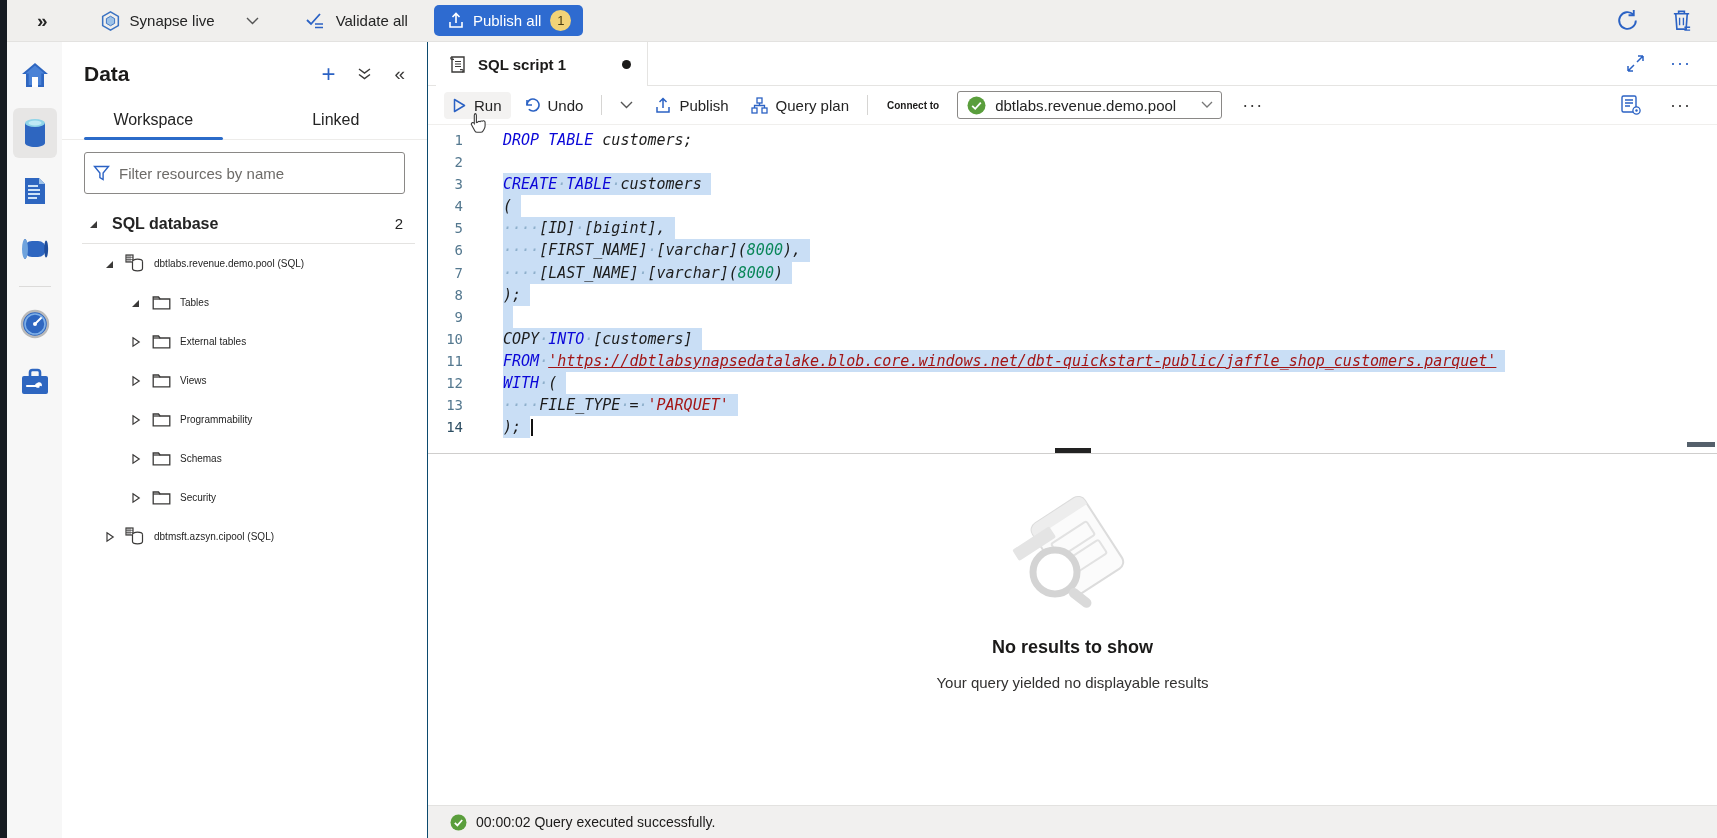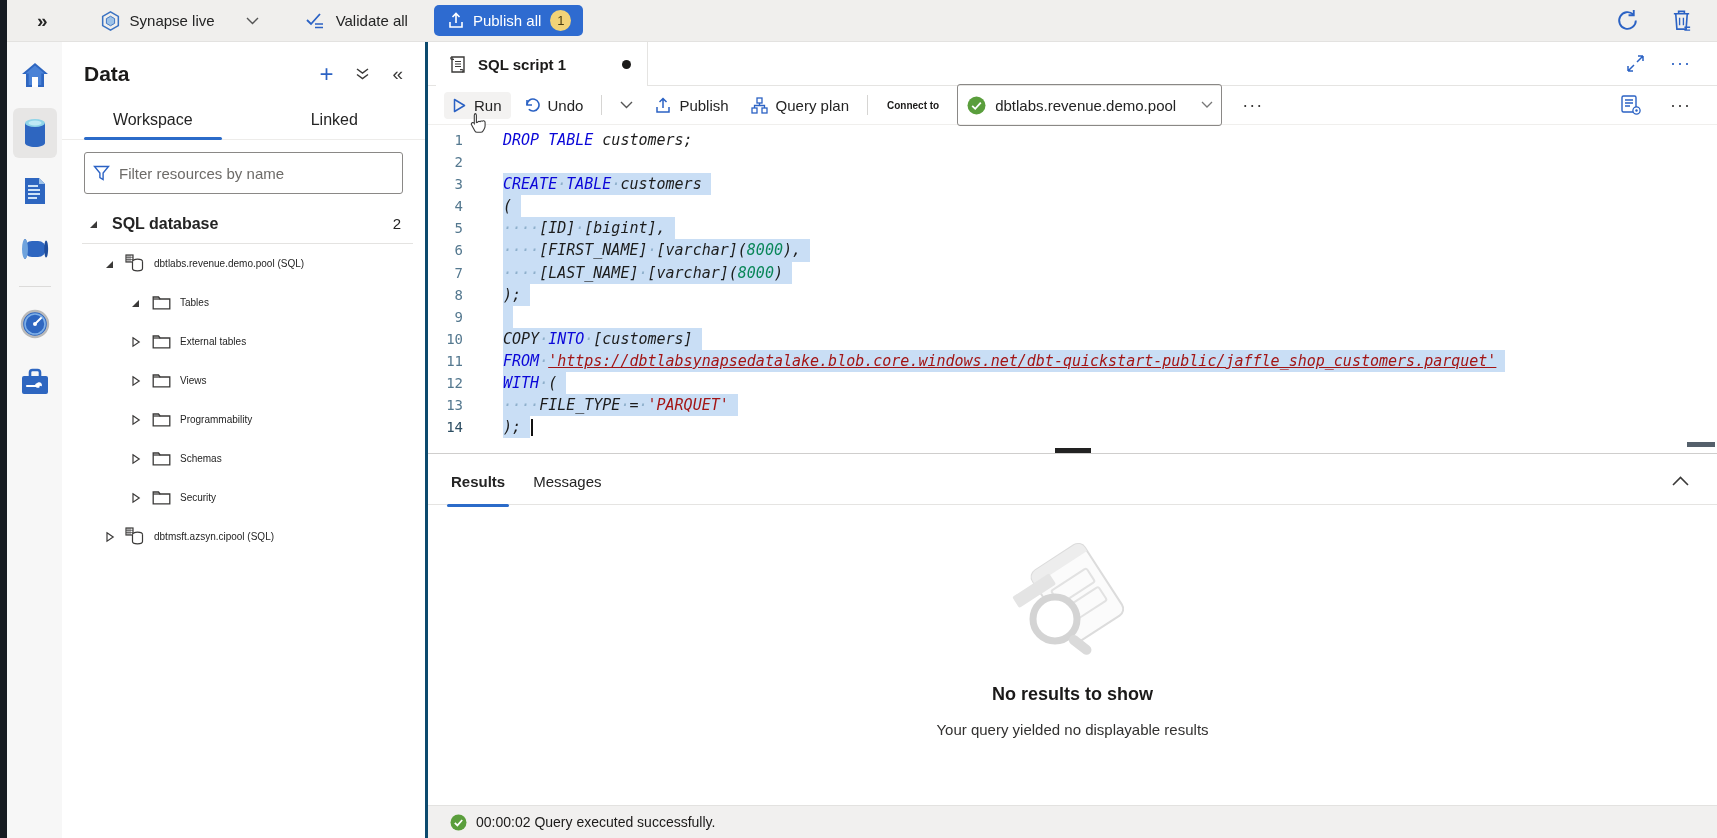--- a/index.html
+++ b/index.html
@@ -30,21 +30,21 @@
   .app { position:absolute; left:7px; top:42px; right:0; bottom:0; display:flex; }
 
   
   .rail { width:55px; background:#f7f7f7; display:flex; flex-direction:column; align-items:center; padding-top:8px; }
   .rail-item { width:44px; height:50px; display:flex; align-items:center; justify-content:center;
     border-radius:6px; margin-bottom:8px; cursor:pointer; }
   .rail-item.active { background:#e7e6e5; }
   .rail-sep { width:32px; height:1px; background:#dcdbda; margin:4px 0 12px 0; }
 
   
-  .datapanel { width:366px; background:#fff; border-right:3px solid #0c4a6e; display:flex; flex-direction:column; }
+  .datapanel { width:366px; background:#fff; border-right:1px solid #0c4a6e; display:flex; flex-direction:column; }
   .dp-header { display:flex; align-items:center; padding:20px 22px 6px 22px; }
   .dp-title { font-size:21px; font-weight:700; color:#1b1a19; }
   .dp-actions { margin-left:auto; display:flex; align-items:center; gap:22px; }
   .dp-plus { color:#2b62c4; font-size:24px; font-weight:400; line-height:18px; cursor:pointer; }
   .dp-glyph { color:#3b3a39; font-size:19px; cursor:pointer; }
   .dp-tabs { display:flex; margin-top:10px; }
   .dp-tab { flex:1; text-align:center; font-size:16px; color:#242424; padding:9px 0 11px 0; cursor:pointer; position:relative; }
   .dp-tab.active { font-weight:400; }
   .dp-tab.active::after { content:""; position:absolute; left:22px; right:22px; bottom:0; height:3px; background:#2b6bc9; border-radius:2px; }
   .dp-tabs-rule { height:1px; background:#edecea; margin-top:-1px; }
@@ -71,21 +71,21 @@
   .dirty-dot { width:9px; height:9px; border-radius:50%; background:#1b1a19; margin-left:auto; }
   .tabbar-right { margin-left:auto; display:flex; align-items:center; gap:26px; padding-right:26px; }
   .more-glyph { font-size:18px; color:#2b62c4; letter-spacing:1px; cursor:pointer; }
 
   .cmdbar { height:39px; display:flex; align-items:center; border-bottom:1px solid #f0efed; padding-left:16px; gap:4px; position:relative; }
   .cmd { display:flex; align-items:center; gap:8px; padding:5px 9px; border-radius:4px; font-size:15px; color:#242424; cursor:pointer; }
   .cmd.hovered { background:#f3f2f1; }
   .cmd-sep { width:1px; height:20px; background:#d6d5d3; margin:0 5px; }
   .connect-lbl { font-size:10px; font-weight:700; color:#1b1a19; margin:0 14px 0 10px; }
   .pool-select { display:flex; align-items:center; gap:9px; border:1px solid #8a8886; border-radius:3px;
-    height:42px; padding:0 8px 0 9px; cursor:pointer; min-width:265px; }
+    height:28px; padding:0 8px 0 9px; cursor:pointer; min-width:265px; }
   .pool-select .name { font-size:15px; color:#242424; }
   .cmdbar-right { margin-left:auto; display:flex; align-items:center; gap:28px; padding-right:26px; }
 
   
   .editor { height:323px; display:flex; padding-top:4px; position:relative; overflow:hidden;
     font-family:"DejaVu Sans Mono", monospace; }
   .gutter { width:48px; flex:none; text-align:right; padding-right:13px; }
   .ln { height:22.1px; line-height:22.1px; font-size:14px; color:#54788f; }
   .ln.last { color:#2d4e63; }
   .code-area { flex:1; white-space:pre; font-size:15px; padding-left:27px; min-width:0; }
@@ -520,29 +520,20 @@
           <div class="ln last">14</div>
         </div>
       <div class="code-area"><div class="code-line"><span><span class="tok-kw">DROP</span><span class="tok-sp"> </span><span class="tok-kw">TABLE</span><span class="tok-sp"> </span><span class="tok-pl">customers;</span></span></div><div class="code-line"><span></span></div><div class="code-line"><span class="sel"><span class="tok-kw">CREATE</span><span class="tok-ws">·</span><span class="tok-kw">TABLE</span><span class="tok-ws">·</span><span class="tok-pl">customers</span></span></div><div class="code-line"><span class="sel"><span class="tok-pl">(</span></span></div><div class="code-line"><span class="sel"><span class="tok-ws">····</span><span class="tok-pl">[ID]</span><span class="tok-ws">·</span><span class="tok-pl">[bigint],</span></span></div><div class="code-line"><span class="sel"><span class="tok-ws">····</span><span class="tok-pl">[FIRST_NAME]</span><span class="tok-ws">·</span><span class="tok-pl">[varchar](</span><span class="tok-num">8000</span><span class="tok-pl">),</span></span></div><div class="code-line"><span class="sel"><span class="tok-ws">····</span><span class="tok-pl">[LAST_NAME]</span><span class="tok-ws">·</span><span class="tok-pl">[varchar](</span><span class="tok-num">8000</span><span class="tok-pl">)</span></span></div><div class="code-line"><span class="sel"><span class="tok-pl">);</span></span></div><div class="code-line"><span class="sel empty">&nbsp;</span></div><div class="code-line"><span class="sel"><span class="tok-pl">COPY</span><span class="tok-ws">·</span><span class="tok-kw">INTO</span><span class="tok-ws">·</span><span class="tok-pl">[customers]</span></span></div><div class="code-line"><span class="sel"><span class="tok-kw">FROM</span><span class="tok-ws">·</span><span class="tok-strl">'https://dbtlabsynapsedatalake.blob.core.windows.net/dbt-quickstart-public/jaffle_shop_customers.parquet'</span></span></div><div class="code-line"><span class="sel"><span class="tok-kw">WITH</span><span class="tok-ws">·</span><span class="tok-pl">(</span></span></div><div class="code-line"><span class="sel"><span class="tok-ws">····</span><span class="tok-pl">FILE_TYPE</span><span class="tok-ws">·</span><span class="tok-pl">=</span><span class="tok-ws">·</span><span class="tok-str">'PARQUET'</span></span></div><div class="code-line"><span class="sel"><span class="tok-pl">);</span></span><span class="caret"></span></div></div>
       <div class="hscroll-thumb"></div>
     </div>
 
     <div class="divider">
       <div class="drag-handle"></div>
     </div>
 
-    <div class="results-tabs">
-      <div class="res-tab active">Results</div>
-      <div class="res-tab">Messages</div>
-      <span class="res-collapse">
-        <svg width="17" height="10" viewBox="0 0 17 10">
-            <path d="M1 9l7.5-7.5L16 9" fill="none" stroke="#3b3a39" stroke-width="1.6"></path>
-          </svg>
-      </span>
-    </div>
 
     <div class="results-body">
       <div class="empty-illustration">
         <svg width="160" height="125" viewBox="0 0 160 125">
           <g transform="translate(88,52) rotate(-33)">
             <rect x="-34" y="-44" width="62" height="84" rx="8" fill="#fbfbfb" stroke="#dcdcdc" stroke-width="2"></rect>
             <path d="M-26 -44h46a8 8 0 0 1 8 8v4h-62v-4a8 8 0 0 1 8-8z" fill="#ededed"></path>
             <rect x="-60" y="-34" width="44" height="13" rx="2" fill="#e4e4e4"></rect>
             <rect x="-24" y="-18" width="42" height="16" rx="2" fill="none" stroke="#e2e2e2" stroke-width="2"></rect>
             <rect x="-24" y="4" width="42" height="16" rx="2" fill="none" stroke="#e2e2e2" stroke-width="2"></rect>

